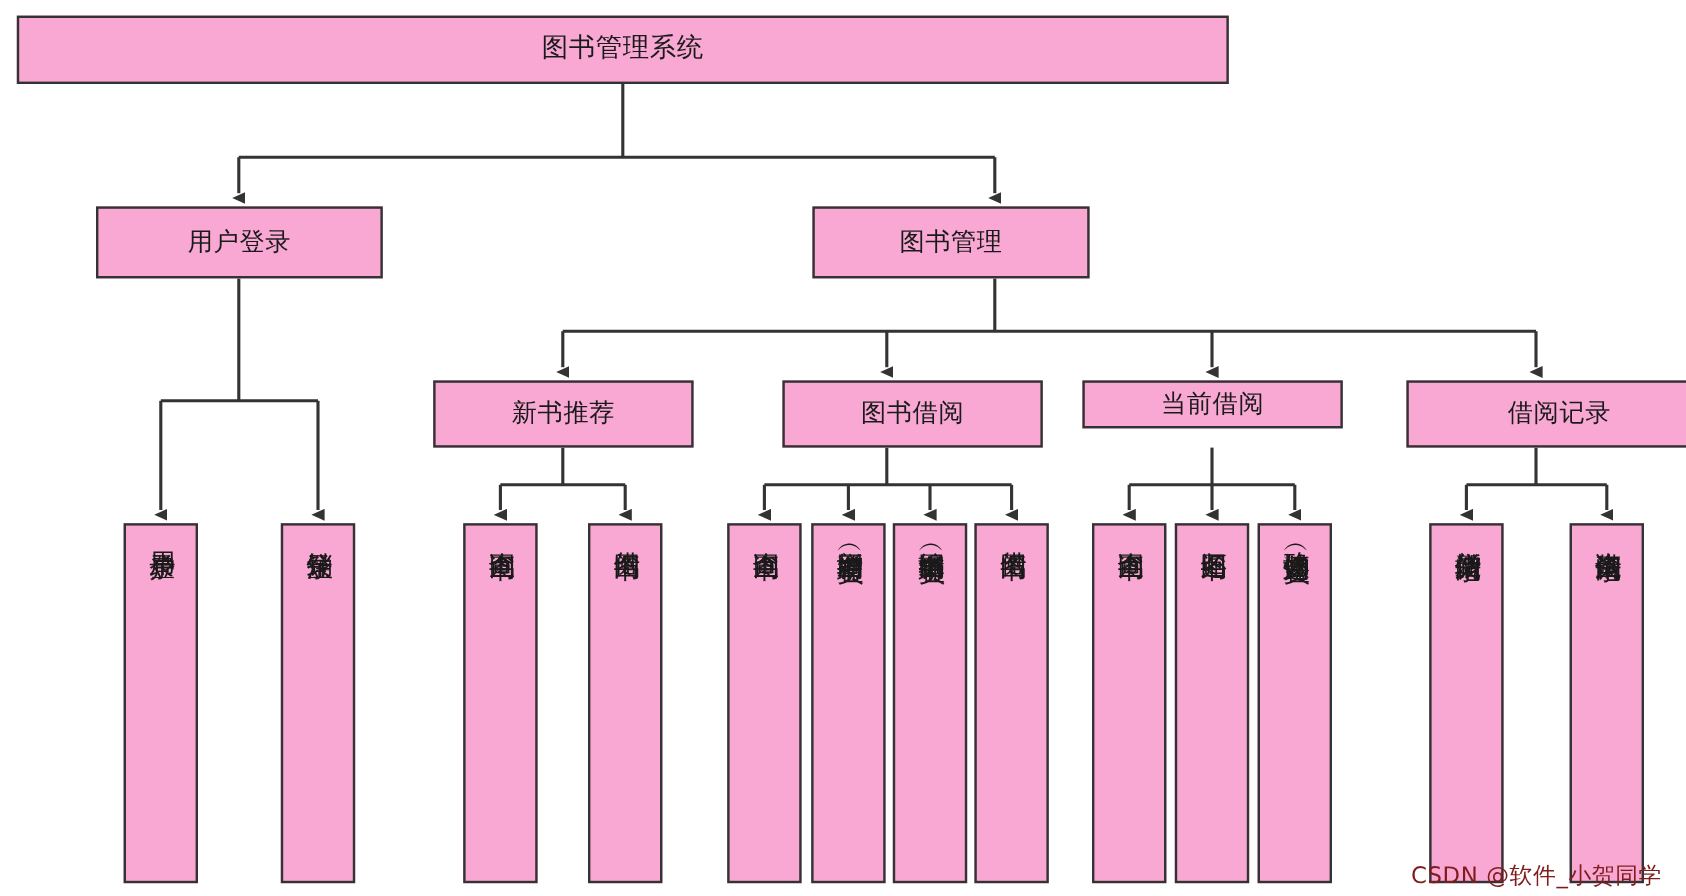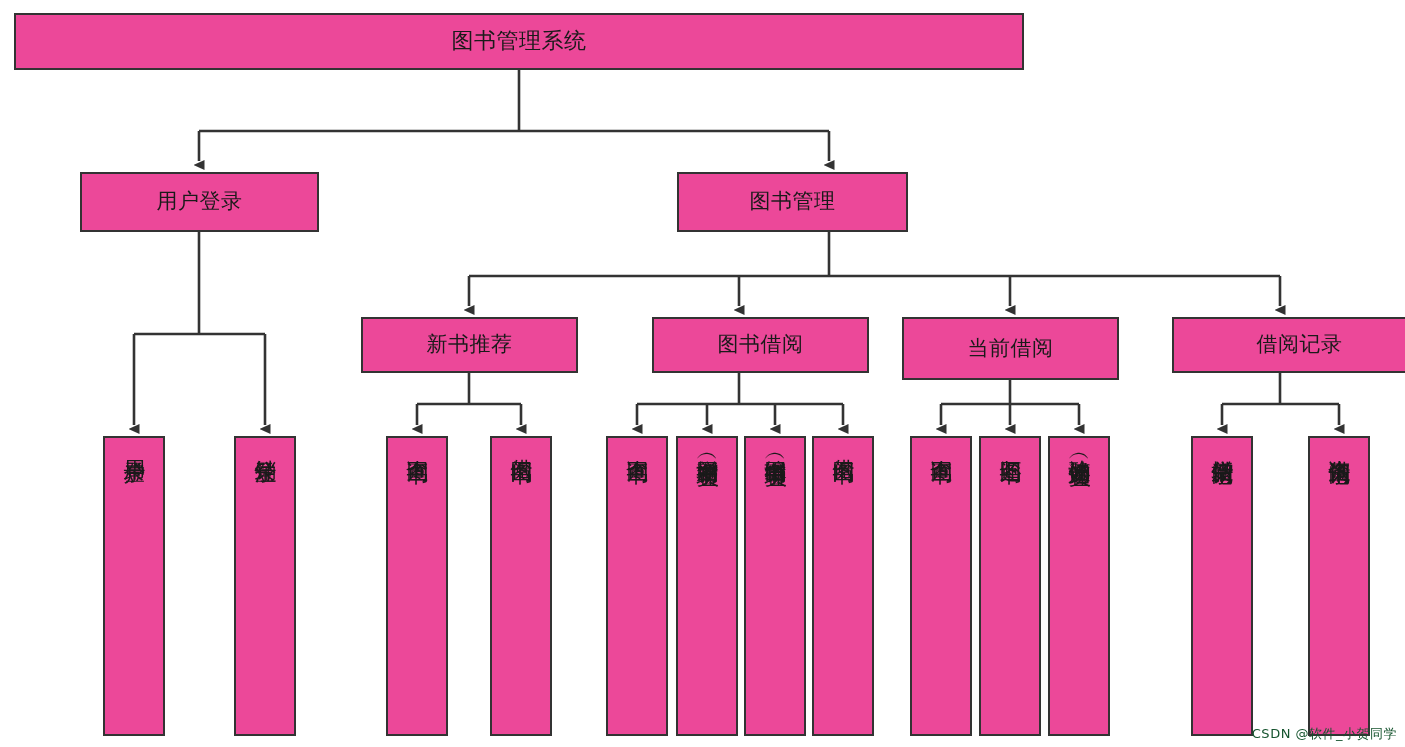--- a/index.html
+++ b/index.html
@@ -22,21 +22,21 @@
     position: absolute;
     left: 0;
     top: 0;
     width: 1405px;
     height: 747px;
     pointer-events: none;
   }
   .node {
     position: absolute;
     box-sizing: border-box;
-    background: #ec4899;
+    background: #f9a8d4;
     border: 2px solid #333333;
     display: flex;
     align-items: center;
     justify-content: center;
     z-index: 2;
   }
   .node-label {
     color: #1a1a1a;
     text-align: center;
     line-height: 1.12;
@@ -57,24 +57,24 @@
     writing-mode: vertical-rl;
     text-orientation: upright;
     font-size: 22px;
     line-height: 1.04;
     letter-spacing: 1px;
     max-height: 292px;
     text-align: left;
   }
   .watermark {
     position: absolute;
-    right: 8px;
+    right: 20px;
     bottom: 4px;
-    font-size: 13px;
-    color: #14532d;
+    font-size: 19px;
+    color: #7f1d1d;
     white-space: nowrap;
     z-index: 3;
     letter-spacing: 0.5px;
   }
 </style>
 </head>
 <body>
 
 <div id="canvas">
 
@@ -142,21 +142,21 @@
   </div>
 
   <div class="node horiz" style="left:361px; top:317px; width:217px; height:56px;">
     <span class="node-label">新书推荐</span>
   </div>
 
   <div class="node horiz" style="left:631px; top:317px; width:217px; height:56px;margin-left:21px;">
     <span class="node-label">图书借阅</span>
   </div>
 
-  <div class="node horiz" style="left:902px; top:317px; width:217px; height:63px;">
+  <div class="node horiz" style="left:902px; top:317px; width:217px; height:40px;">
     <span class="node-label">当前借阅</span>
   </div>
 
   <div class="node horiz" style="left:1172px; top:317px; width:255px; height:56px;">
     <span class="node-label">借阅记录</span>
   </div>
 
   <div class="node vert" style="left:103px; top:436px; width:62px; height:300px;">
     <span class="node-label">用户登录</span>
   </div>

